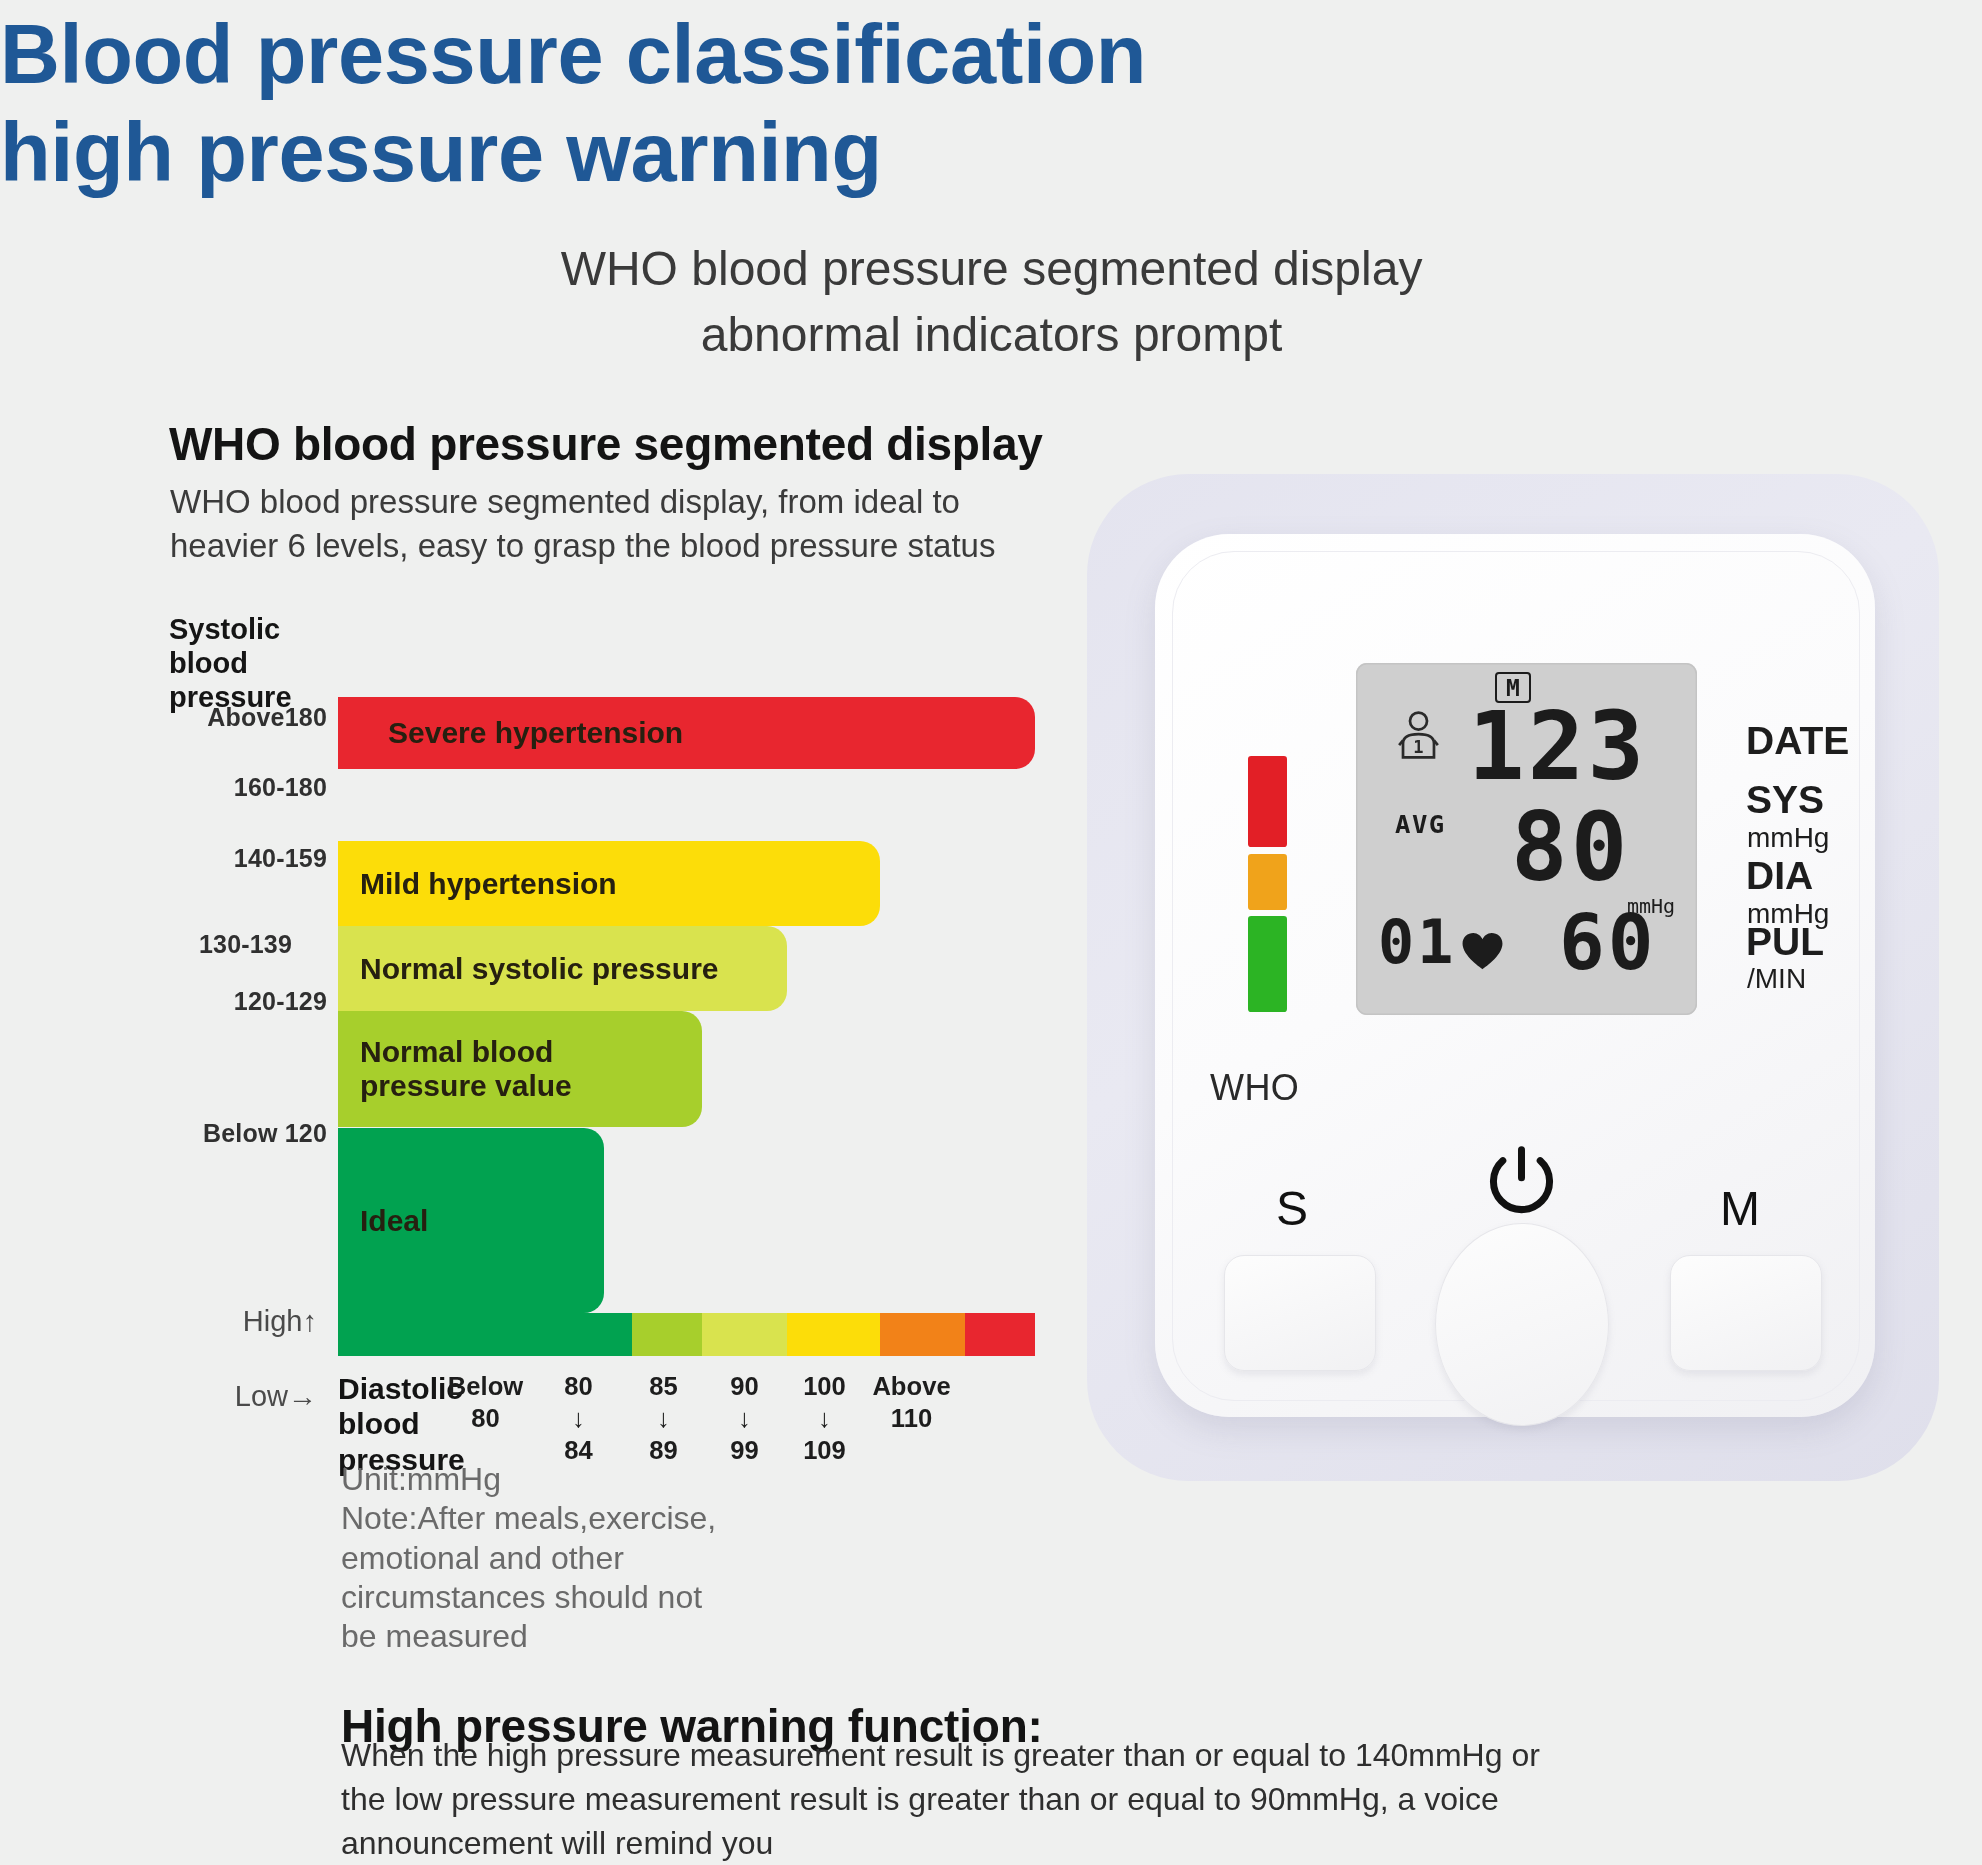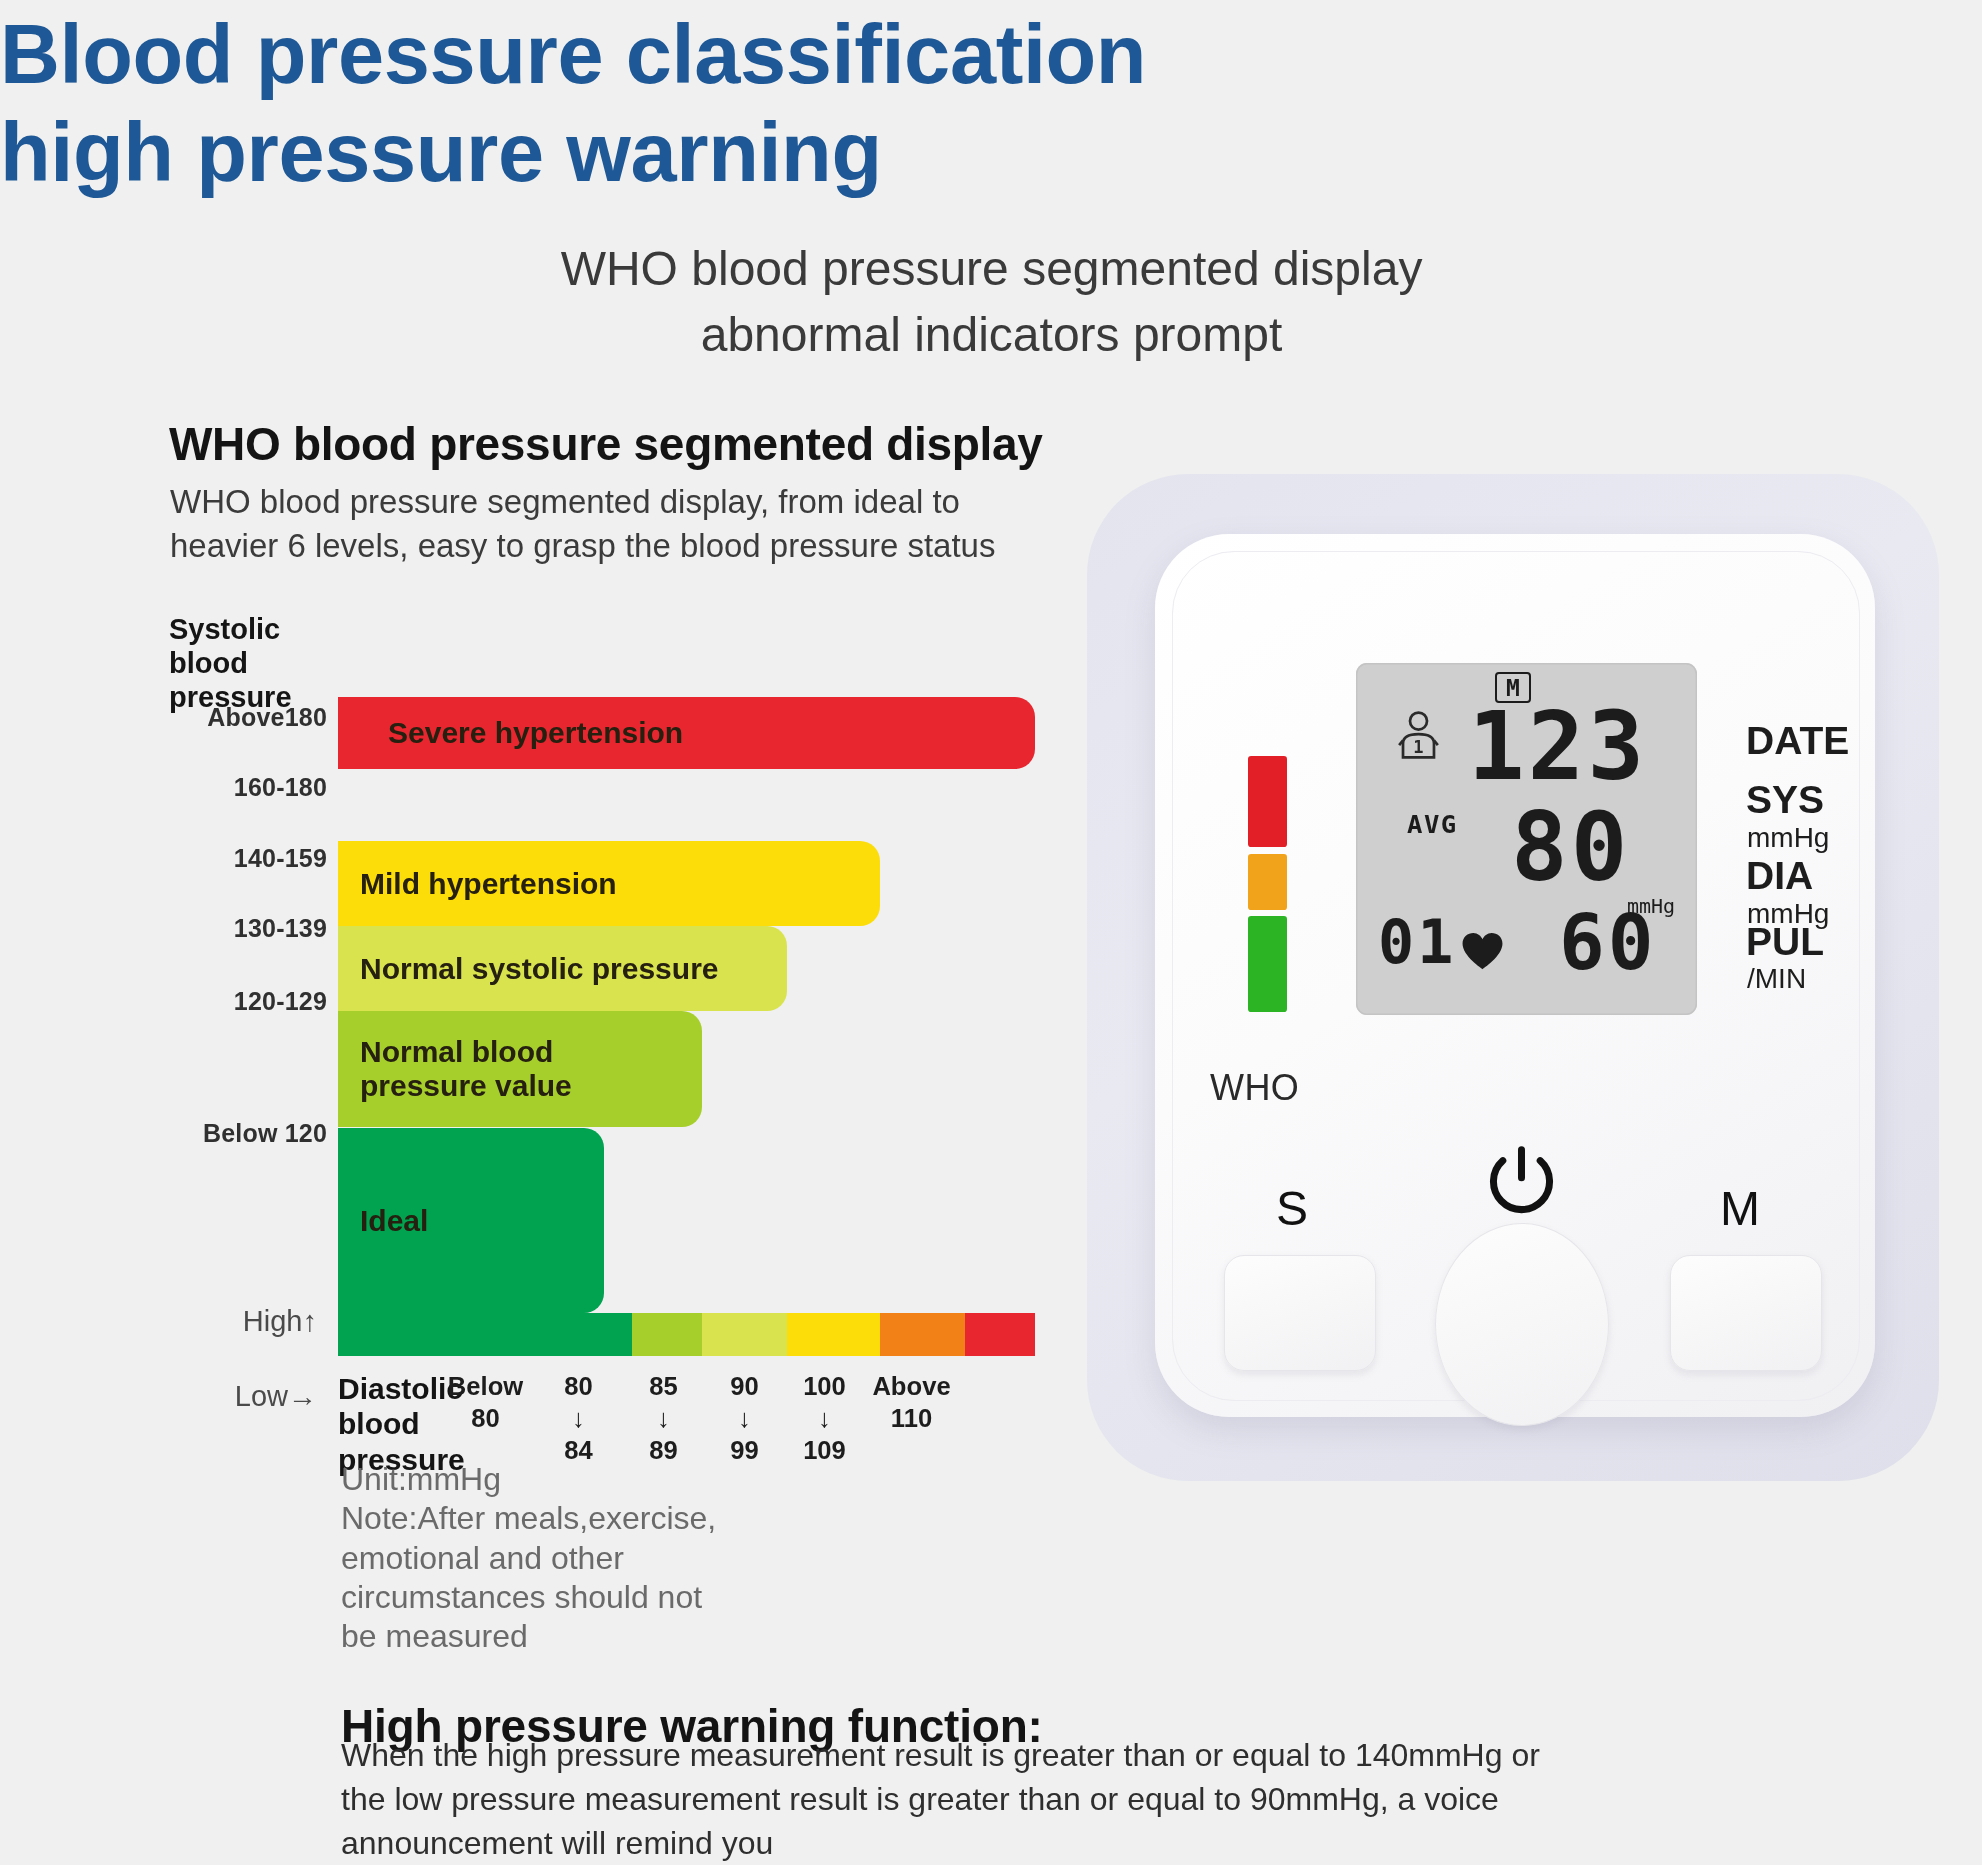--- a/index.html
+++ b/index.html
@@ -181,21 +181,21 @@
 heavier 6 levels, easy to grasp the blood pressure status</div>
 
   <div id="chart">
     <div id="ylabel-title">Systolic
 blood
 pressure</div>
     <div id="yticks">
         <div class="ytick" style="top: 99px;">Above180</div>
         <div class="ytick" style="top: 169px;">160-180</div>
         <div class="ytick" style="top: 240px;">140-159</div>
-        <div class="ytick" style="top: 310px;">130-139</div>
+        <div class="ytick" style="top: 326px; text-align: center;">130-139</div>
         <div class="ytick" style="top: 383px;">120-129</div>
         <div class="ytick" style="top: 515px;">Below 120</div>
       </div>
     <div id="bands">
         <div class="band" style="top: 0px; height: 72px; width: 697px; background: rgb(232, 38, 47); border-top-right-radius: 20px; border-bottom-right-radius: 20px; z-index: 2; padding-left: 28px;">
           <span class="lbl">Severe hypertension</span>
         </div>
         <div class="band" style="top: 144px; height: 85px; width: 542px; background: rgb(252, 221, 9); border-top-right-radius: 20px; border-bottom-right-radius: 20px; z-index: 4;">
           <span class="lbl">Mild hypertension</span>
         </div>
@@ -264,21 +264,21 @@
       <span class="seg" style="font-size:23px;">M</span>
     </div>
 
     <svg style="position:absolute;left:40px;top:48px;" width="45" height="48" viewBox="0 0 58 62">
       <ellipse cx="29" cy="13" rx="11" ry="11" fill="none" stroke="#2a2a2a" stroke-width="3.5"></ellipse>
       <path d="M9 60 L9 42 Q9 30 29 30 Q49 30 49 42 L49 60 Z" fill="none" stroke="#2a2a2a" stroke-width="3.5"></path>
       <path d="M4 44 L9 38 M54 44 L49 38" stroke="#2a2a2a" stroke-width="3.5" fill="none"></path>
       <text x="29" y="54" font-family="DejaVu Sans Mono, monospace" font-size="22" font-weight="700" fill="#2a2a2a" text-anchor="middle">1</text>
     </svg>
 
-    <div class="seg" style="position:absolute;left:39px;top:146px;font-size:25.6px;letter-spacing:1.5px;margin-left:12px;">AVG</div>
+    <div class="seg" style="position:absolute;left:39px;top:146px;font-size:25.6px;letter-spacing:1.5px;">AVG</div>
 
     <div class="seg" style="position:absolute;left:112px;top:37px;font-size:94px;letter-spacing:3.1px;line-height:1;">123</div>
 
     <div class="seg" style="position:absolute;left:155px;top:138px;font-size:94px;letter-spacing:3.1px;line-height:1;">80</div>
 
     <div class="seg" style="position:absolute;left:271px;top:231px;font-size:20px;font-weight:400;">mmHg</div>
 
     <div class="seg" style="position:absolute;left:22px;top:249px;font-size:60px;letter-spacing:3.1px;line-height:1;">01</div>
 
     <svg style="position:absolute;left:105px;top:269px;" width="43" height="39" viewBox="0 0 56 50">

